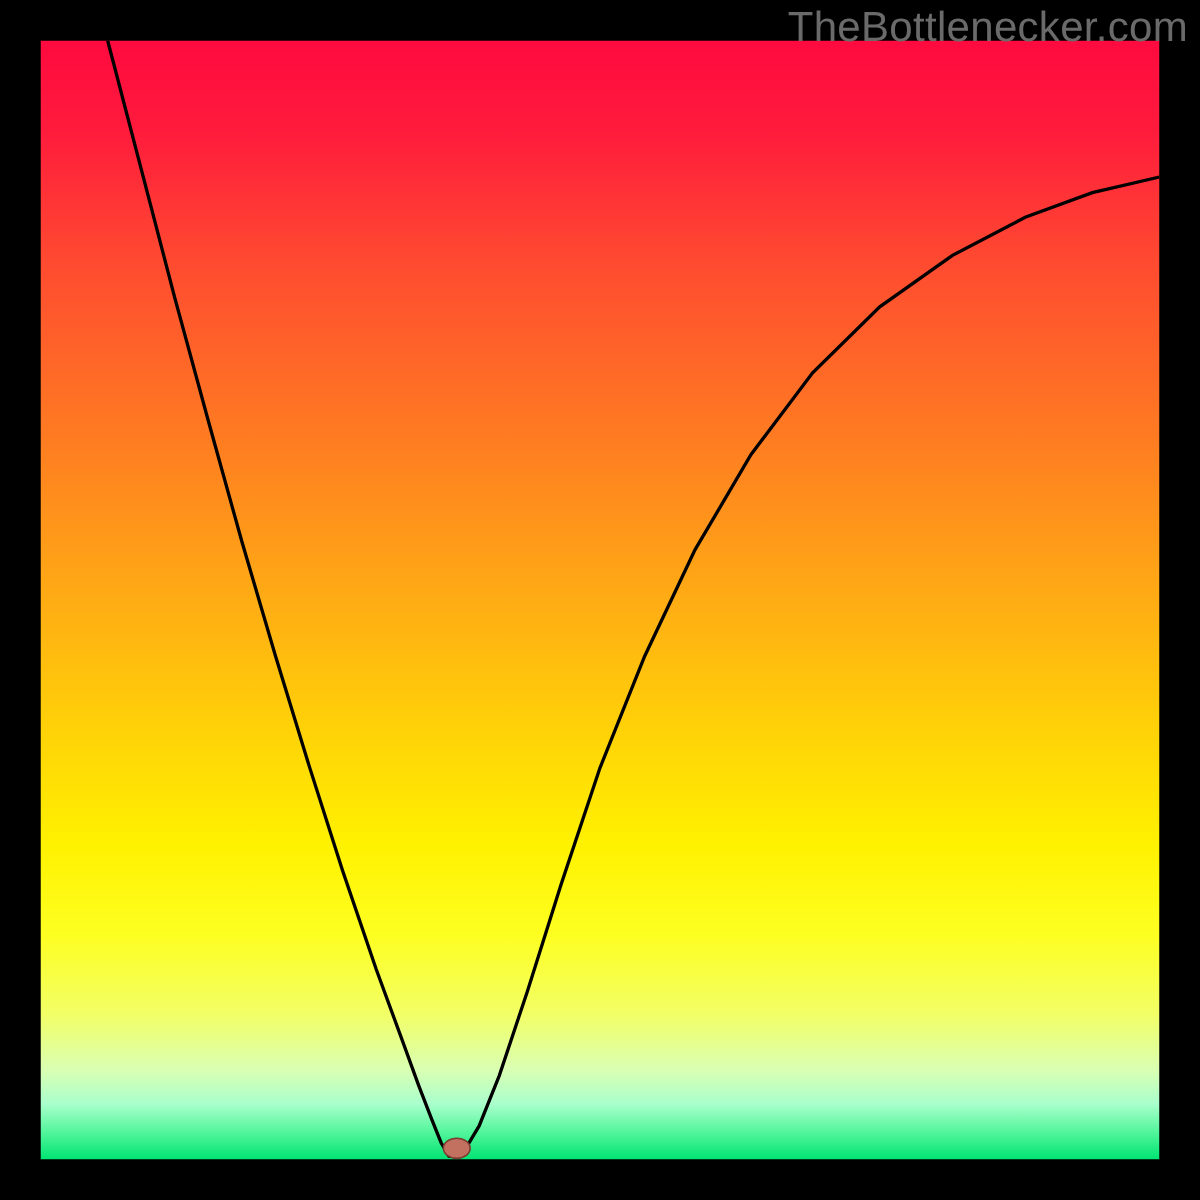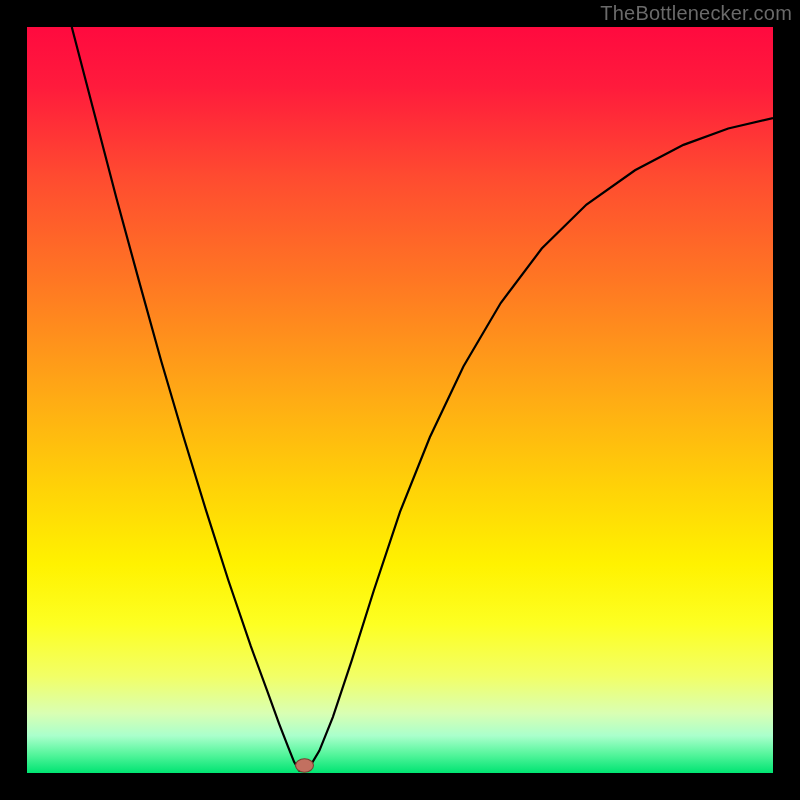--- a/index.html
+++ b/index.html
@@ -21,21 +21,21 @@
     left: 27px;
     top: 27px;
     width: 746px;
     height: 746px;
   }
   .watermark {
     position: absolute;
     top: 2px;
     right: 8px;
     color: #6a6a6a;
-    font-size: 20px;
+    font-size: 28px;
     font-weight: 500;
     letter-spacing: 0.2px;
     user-select: none;
   }
 </style>
 </head>
 <body>
 
 <div class="frame">
   <svg class="plot" viewBox="0 0 1000 1000" preserveAspectRatio="none">

